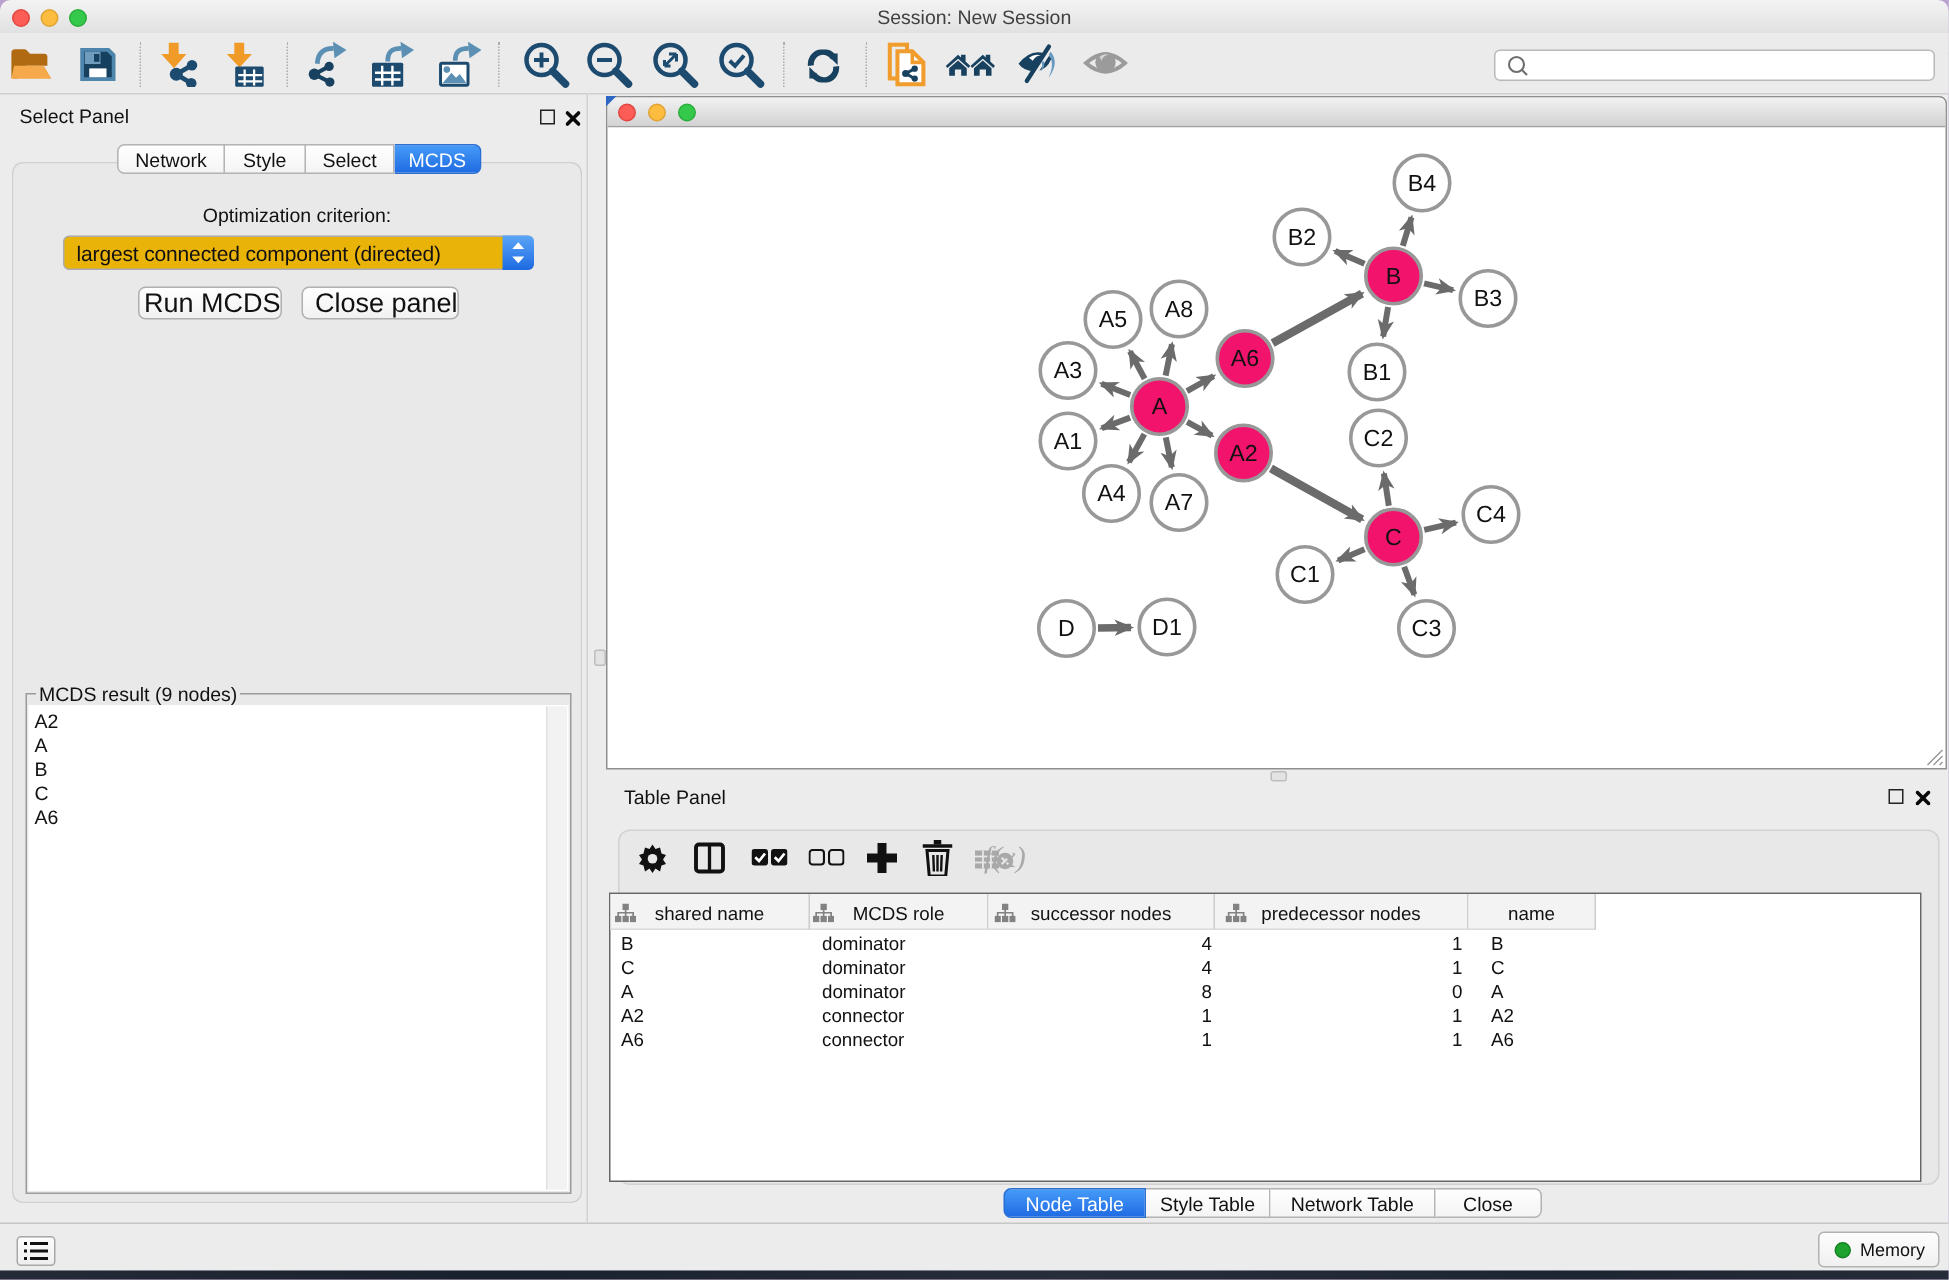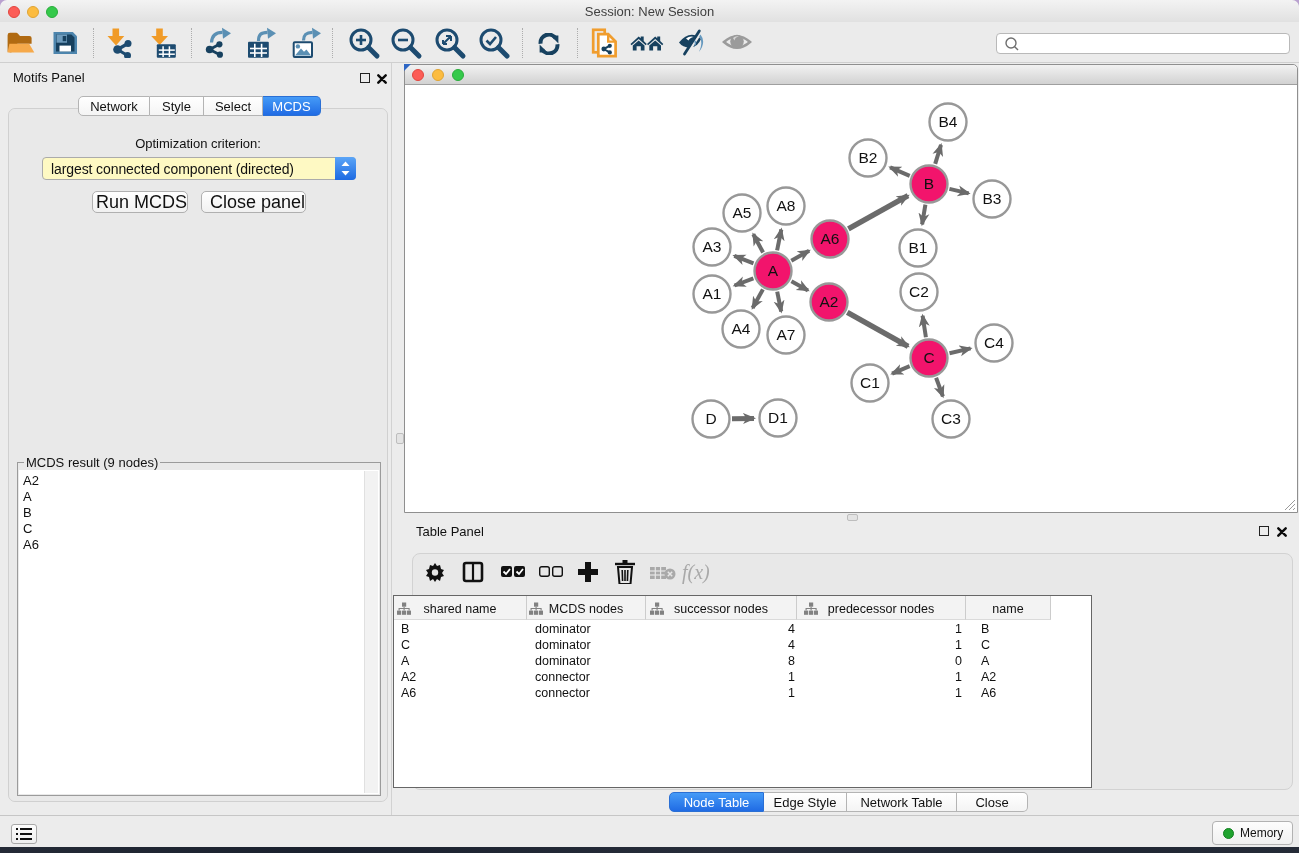--- a/index.html
+++ b/index.html
@@ -29,21 +29,21 @@
 #grp-scroll{position:absolute;right:1px;top:1px;width:14px;height:322px;background:#f2f2f2;border-left:1px solid #e0e0e0}
 #cp-border{position:absolute;left:391px;top:63px;width:1px;height:752px;background:#d2d2d2}
 .grip{position:absolute;width:9px;height:9px;background:#e3e3e3;border:1px solid #bdbdbd;border-radius:2px}
 
 #nw{position:absolute;left:404px;top:64px;width:894px;height:449px;border:1px solid #8f8f8f;border-radius:5px 5px 0 0;background:#fff}
 #nw-tb{position:absolute;left:0;top:0;width:892px;height:20px;background:linear-gradient(#f2f2f2,#d2d2d2);border-radius:5px 5px 0 0;border-bottom:1px solid #9f9f9f}
 #nw-tb .t{position:absolute;width:100%;text-align:center;top:3px;font-size:13px;color:#333}
 
 #tp-title{position:absolute;left:416px;top:524px;font-size:13px;color:#111}
 #tp-panel{position:absolute;left:412px;top:553px;width:881px;height:237px;border:1px solid #d2d2d2;border-radius:8px;background:#e8e8e8}
-#tbl{position:absolute;left:393px;top:595px;width:699px;height:193px;background:#fff;border:1px solid #666}
+#tbl{position:absolute;left:406px;top:595px;width:875px;height:193px;background:#fff;border:1px solid #666}
 .hdrcell{position:absolute;top:0;height:24px;background:#f3f3f3;border-right:1px solid #cccccc;border-bottom:1px solid #dadada;font-size:12.5px;color:#111}
 .hdrtxt{position:absolute;width:100%;text-align:center;top:6px}
 .cell{position:absolute;font-size:12.5px;color:#111;height:16px;line-height:16px}
 
 #status{position:absolute;left:0;top:815px;width:1299px;height:32px;background:#ececec;border-top:1px solid #c6c6c6}
 #memory{position:absolute;left:1212px;top:5px;width:81px;height:24px;background:linear-gradient(#fdfdfd,#f0f0f0);border:1px solid #b2b2b2;border-radius:4px;font-size:12px;color:#111}
 #bottom-strip{position:absolute;left:0;top:847px;width:1299px;height:6px;background:linear-gradient(90deg,#242a36,#1a212e 25%,#272d3a 55%,#1e2532 80%,#252b37)}
 svg{display:block}
 </style></head>
 <body>
@@ -189,35 +189,35 @@
       <path d="M11 12 Q13.5 9.5 17 10.5 Q13 11 12.5 14.5 z" fill="#d6d6d6"></path>
     </svg>
 </div>
 <div id="search">
     <svg width="20" height="20" style="position:absolute;left:5px;top:0px" viewBox="0 0 20 20">
       <circle cx="9" cy="9" r="5" fill="none" stroke="#6e6e6e" stroke-width="1.4"></circle>
       <line x1="12.7" y1="12.7" x2="16" y2="16" stroke="#6e6e6e" stroke-width="1.4"></line>
     </svg>
   </div>
 
-<div id="cp-title">Motifs Panel</div>
+<div id="cp-title">Select Panel</div>
 <div class="winbtn" style="left:360px;top:73px;width:10px;height:10px;border:1.5px solid #222"></div>
 <svg class="winbtn" style="left:377px;top:74px" width="10" height="10" viewBox="0 0 10 10">
     <path d="M1.3 1.3L8.7 8.7M8.7 1.3L1.3 8.7" stroke="#0a0a0a" stroke-width="2.4" stroke-linecap="round"></path>
   </svg>
 <div class="tabrow" style="left:78px;top:96px">
   <div class="tab first" style="width:72px">Network</div>
   <div class="tab" style="width:54px">Style</div>
   <div class="tab" style="width:59px">Select</div>
   <div class="tab last sel" style="width:58px">MCDS</div>
 </div>
 <div id="cp-panel"></div>
 <div id="cp-inner"></div>
 <div class="abs" style="left:9px;top:136px;width:378px;text-align:center;font-size:13px;color:#111">Optimization criterion:</div>
-<div class="abs" style="left:42px;top:157px;width:314px;height:23px;background:#fef9c3;border:1px solid #ababab;border-radius:4px">
+<div class="abs" style="left:42px;top:157px;width:314px;height:23px;background:#eab308;border:1px solid #ababab;border-radius:4px">
   <div class="abs" style="left:8px;top:3px;font-size:14px;color:#111;letter-spacing:-0.1px">largest connected component (directed)</div>
   <div class="abs" style="right:-1px;top:-1px;width:21px;height:23px;border-radius:0 4px 4px 0;background:linear-gradient(#5ba5f7,#1d6ae2)">
     <svg width="21" height="23" viewBox="0 0 21 23">
         <path d="M6.5 9L10.5 4.5L14.5 9Z" fill="#fff"></path>
         <path d="M6.5 14L10.5 18.5L14.5 14Z" fill="#fff"></path>
       </svg>
   </div>
 </div>
 <div class="btn" style="left:92px;top:191px;width:96px;line-height:21px">Run MCDS</div>
 <div class="btn" style="left:201px;top:191px;width:105px;line-height:21px">Close panel</div>
@@ -360,27 +360,27 @@
     <rect x="0" y="1" width="16" height="12" fill="#a9a9a9"></rect>
     <g stroke="#e7e7e7" stroke-width="1.2">
       <line x1="0" y1="5" x2="16" y2="5"></line>
       <line x1="0" y1="9" x2="16" y2="9"></line>
       <line x1="5.3" y1="1" x2="5.3" y2="13"></line>
       <line x1="10.6" y1="1" x2="10.6" y2="13"></line>
     </g>
     <circle cx="20" cy="8" r="5.5" fill="#a9a9a9"></circle>
     <path d="M17.8 5.8 l4.4 4.4 M22.2 5.8 l-4.4 4.4" stroke="#e7e7e7" stroke-width="1.5"></path>
   </svg>
-<div class="abs" style="left:682px;top:561px;font-family:'Liberation Serif',serif;font-style:italic;font-size:20px;color:#a9a9a9">f(x)</div>
+<div class="abs" style="left:656px;top:561px;font-family:'Liberation Serif',serif;font-style:italic;font-size:20px;color:#a9a9a9">f(x)</div>
 <div id="tbl">
   <div class="hdrcell" style="left:0;width:133px">
       <div class="hdrtxt">shared name</div>
     </div>
   <div class="hdrcell" style="left:133px;width:119px">
-      <div class="hdrtxt">MCDS nodes</div>
+      <div class="hdrtxt">MCDS role</div>
     </div>
   <div class="hdrcell" style="left:252px;width:151px">
       <div class="hdrtxt">successor nodes</div>
     </div>
   <div class="hdrcell" style="left:403px;width:169px">
       <div class="hdrtxt">predecessor nodes</div>
     </div>
   <div class="hdrcell" style="left:572px;width:85px">
       <div class="hdrtxt">name</div>
     </div>
@@ -441,21 +441,21 @@
     <div class="cell" style="left:418px;top:73px;width:150px;text-align:right">1</div>
     <div class="cell" style="left:587px;top:73px">A2</div>
   <div class="cell" style="left:7px;top:89px">A6</div>
     <div class="cell" style="left:141px;top:89px">connector</div>
     <div class="cell" style="left:251px;top:89px;width:150px;text-align:right">1</div>
     <div class="cell" style="left:418px;top:89px;width:150px;text-align:right">1</div>
     <div class="cell" style="left:587px;top:89px">A6</div>
 </div>
 <div class="tabrow" style="left:669px;top:792px">
   <div class="tab first sel" style="width:95px">Node Table</div>
-  <div class="tab" style="width:83px">Edge Style</div>
+  <div class="tab" style="width:83px">Style Table</div>
   <div class="tab" style="width:110px">Network Table</div>
   <div class="tab last" style="width:71px">Close</div>
 </div>
 
 <div id="status">
   <div class="abs" style="left:11px;top:8px;width:26px;height:20px;background:linear-gradient(#fdfdfd,#eee);border:1px solid #a8a8a8;border-radius:3px">
     <svg width="16" height="14" viewBox="0 0 16 14" style="position:absolute;left:4px;top:2px">
         <g fill="#111">
           <rect x="0" y="1" width="2" height="2"></rect>
           <rect x="4" y="1" width="12" height="2"></rect>

